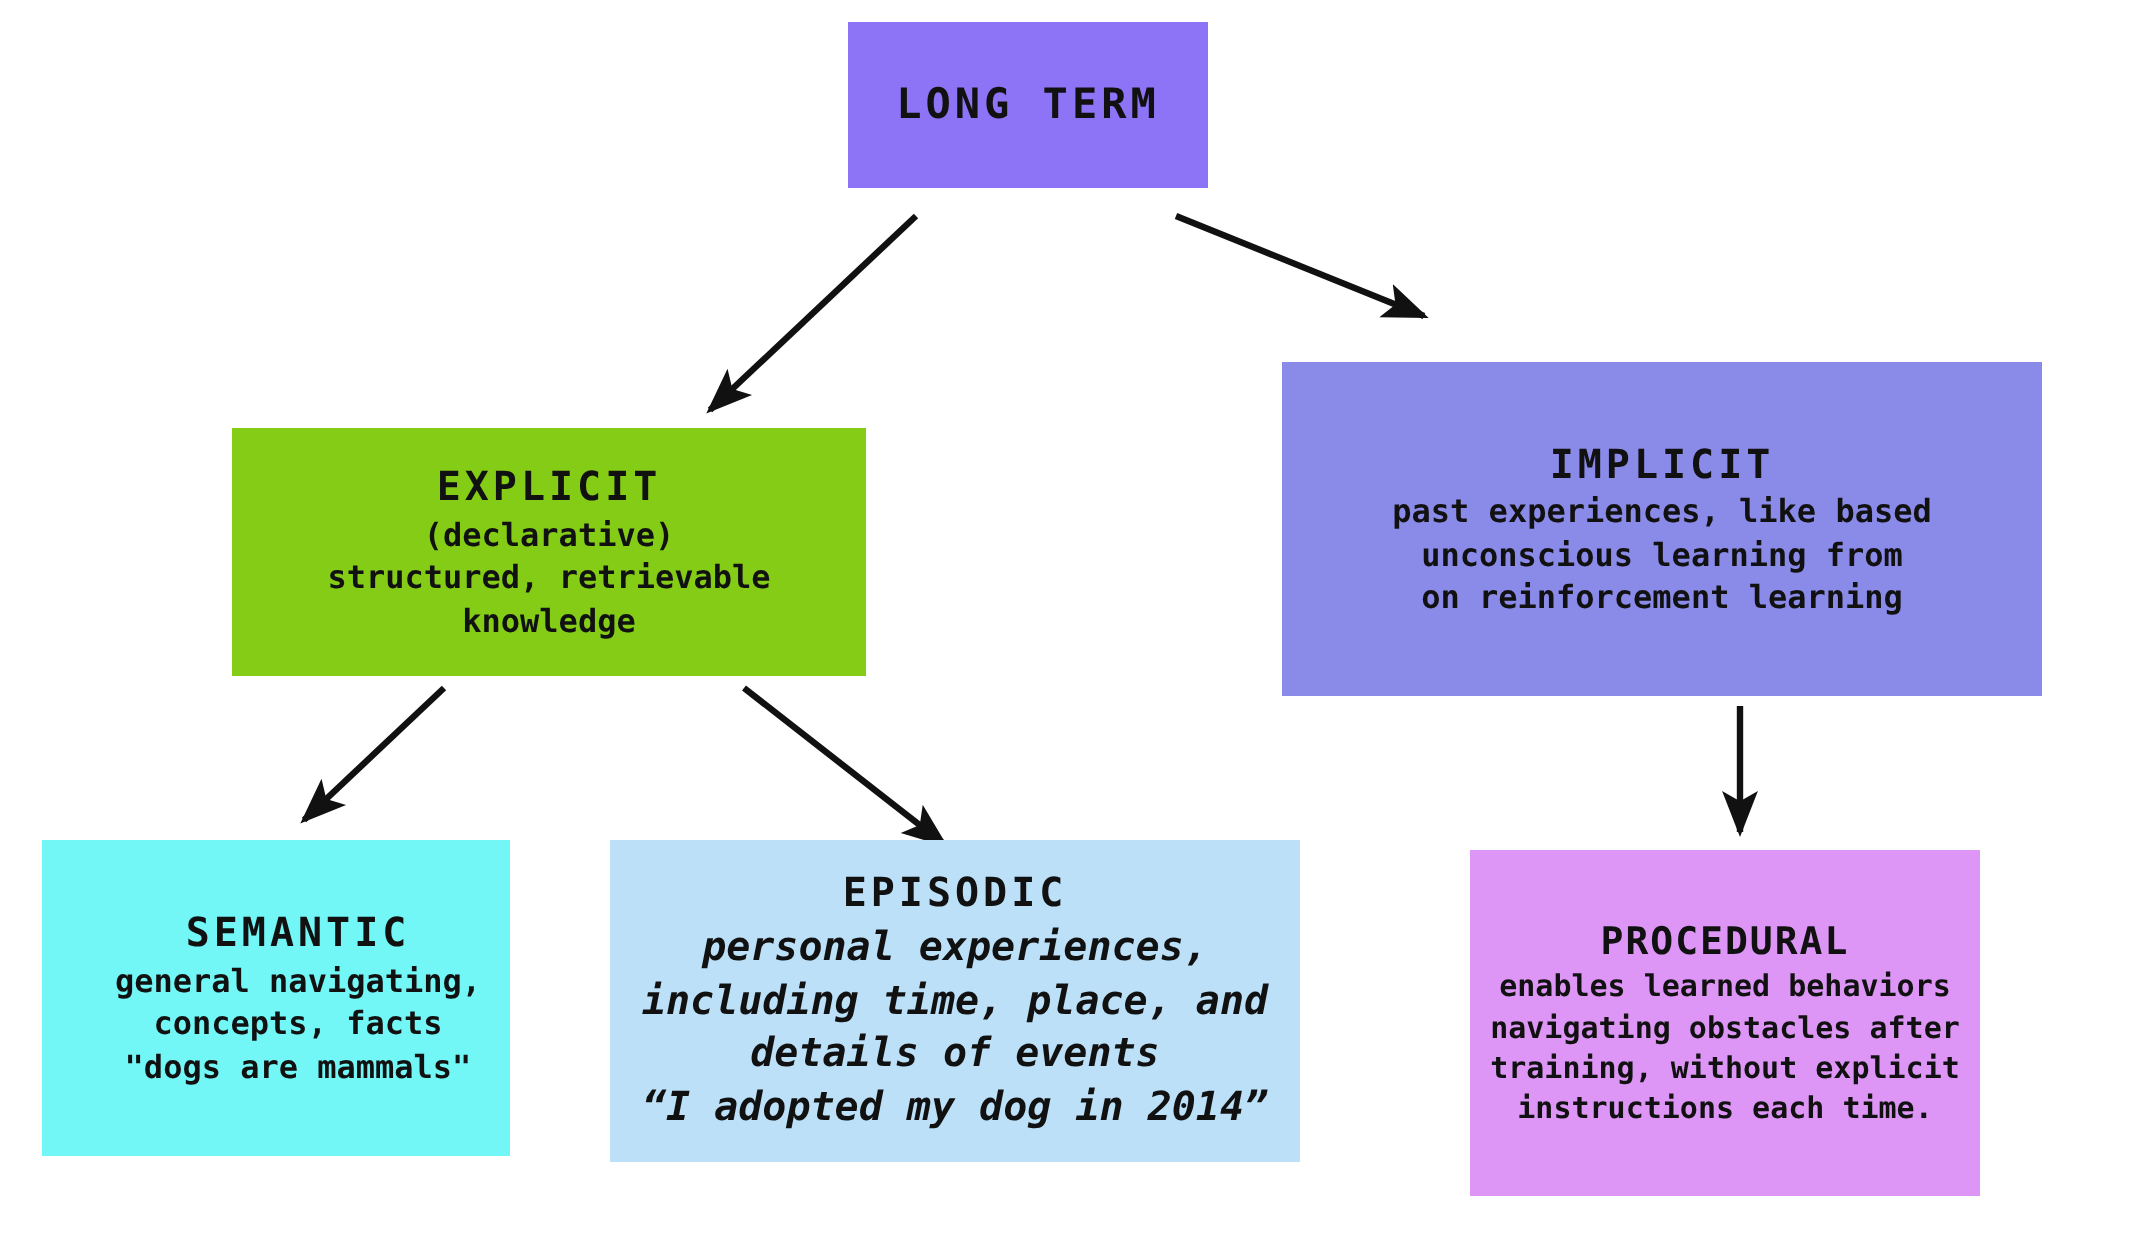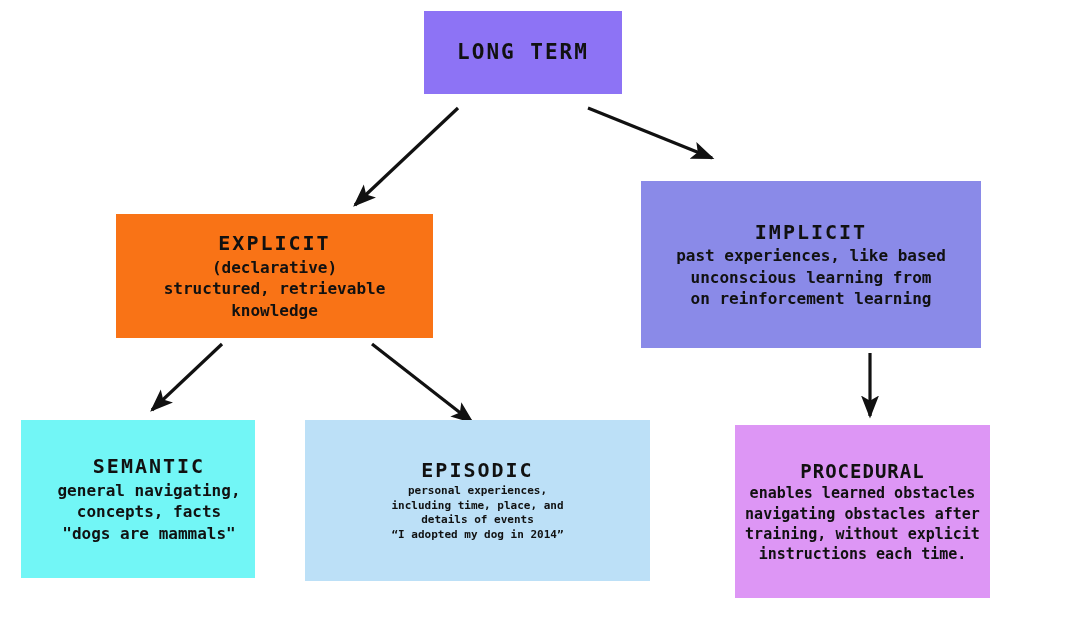--- a/index.html
+++ b/index.html
@@ -32,53 +32,53 @@
     line-height: 1.28;
     white-space: nowrap;
   }
   .node .line {
     font-weight: bold;
     line-height: 1.34;
     white-space: nowrap;
   }
   
   #node-long-term {
-    left: 424px; top: 11px; width: 198px; height: 83px;
+    left: 424px; top: 11px; width: 180px; height: 83px;
     background: #8d73f5;
   }
   #node-long-term .title { font-size: 21px; letter-spacing: 2px; }
 
   #node-explicit {
     left: 116px; top: 214px; width: 317px; height: 124px;
     background: #6c91f0;
   }
   #node-explicit .title { font-size: 20px; letter-spacing: 2px; }
   #node-explicit .line { font-size: 16px; text-align: right; }
 
   #node-implicit {
-    left: 641px; top: 181px; width: 340px; height: 167px;
+    left: 641px; top: 181px; width: 380px; height: 167px;
     background: #8a8ae8;
   }
   #node-implicit .title { font-size: 20px; letter-spacing: 2px; }
   #node-implicit .line { font-size: 16px; }
 
   #node-semantic {
     left: 21px; top: 420px; width: 234px; height: 158px;
     background: #72f6f6;
     padding-left: 28px;
   }
   #node-semantic .title { font-size: 20px; letter-spacing: 2px; }
   #node-semantic .line { font-size: 16px; }
 
   #node-episodic {
     left: 305px; top: 420px; width: 345px; height: 161px;
     background: #bce0f7;
   }
   #node-episodic .title { font-size: 20px; letter-spacing: 2px; }
-  #node-episodic .line { font-size: 11px; }
+  #node-episodic .line { font-size: 20px; font-style: italic; }
 
   #node-procedural {
     left: 735px; top: 425px; width: 255px; height: 173px;
     background: #dd96f5;
   }
   #node-procedural .title { font-size: 19px; letter-spacing: 1px; }
   #node-procedural .line { font-size: 15px; }
 
   #arrows {
     position: absolute;
@@ -102,21 +102,21 @@
     <line x1="588" y1="108" x2="712" y2="158" stroke="#111111" stroke-width="3.2" marker-end="url(#ah)"></line>
     <line x1="222" y1="344" x2="152" y2="410" stroke="#111111" stroke-width="3.2" marker-end="url(#ah)"></line>
     <line x1="372" y1="344" x2="472" y2="422" stroke="#111111" stroke-width="3.2" marker-end="url(#ah)"></line>
     <line x1="870" y1="353" x2="870" y2="416" stroke="#111111" stroke-width="3.2" marker-end="url(#ah)"></line>
   </svg>
 
   <div class="node" id="node-long-term" style="background: rgb(141, 115, 245);">
     <div class="title">LONG TERM</div>
   </div>
 
-  <div class="node" id="node-explicit" style="background: #f97316;">
+  <div class="node" id="node-explicit" style="background: #84cc16;">
     <div class="title">EXPLICIT</div>
     <div class="line">(declarative)</div>
     <div class="line">structured, retrievable</div>
     <div class="line">knowledge</div>
   </div>
 
   <div class="node" id="node-implicit" style="background: rgb(138, 138, 232);">
     <div class="title">IMPLICIT</div>
     <div class="line">past experiences, like based</div>
     <div class="line">unconscious learning from</div>
@@ -133,19 +133,19 @@
   <div class="node" id="node-episodic" style="background: rgb(188, 224, 247);">
     <div class="title">EPISODIC</div>
     <div class="line">personal experiences,</div>
     <div class="line">including time, place, and</div>
     <div class="line">details of events</div>
     <div class="line">“I adopted my dog in 2014”</div>
   </div>
 
   <div class="node" id="node-procedural" style="background: rgb(221, 150, 245);">
     <div class="title">PROCEDURAL</div>
-    <div class="line">enables learned obstacles</div>
+    <div class="line">enables learned behaviors</div>
     <div class="line">navigating obstacles after</div>
     <div class="line">training, without explicit</div>
     <div class="line">instructions each time.</div>
   </div>
 
 </div>
 
 </body></html>

